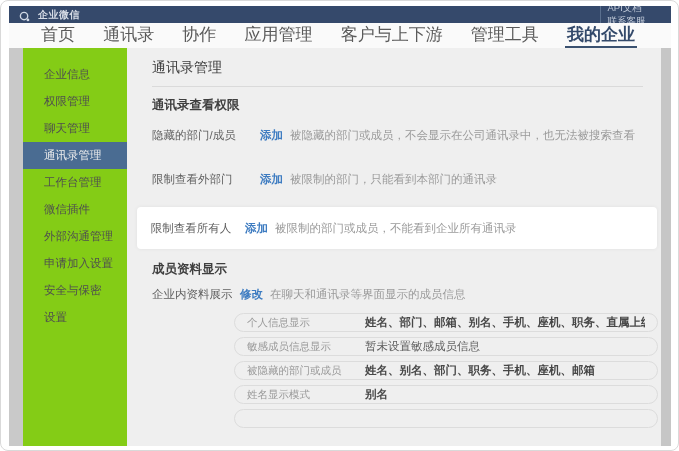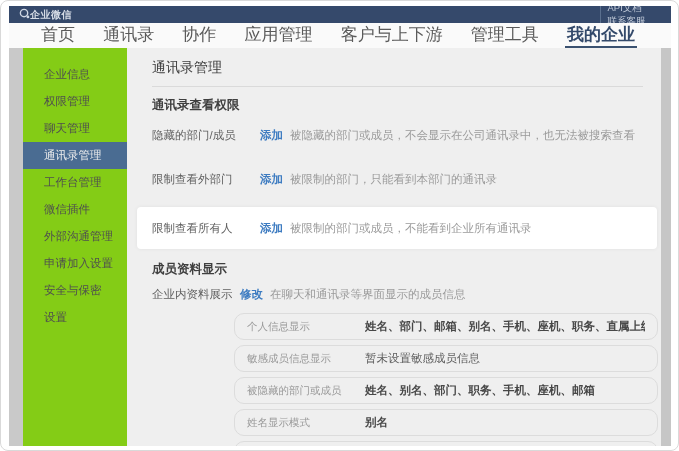--- a/index.html
+++ b/index.html
@@ -2,21 +2,21 @@
 <html><head>
 <meta charset="utf-8">
 <style>
   html,body{margin:0;padding:0;background:#ffffff;}
   body{width:679px;height:451px;font-family:"Liberation Sans","DejaVu Sans",sans-serif;-webkit-font-smoothing:antialiased;}
   .frame{box-sizing:border-box;width:679px;height:451px;border:1px solid #d9d9d9;border-radius:8px;background:#ffffff;padding:5px 7px 4px 8px;overflow:hidden;}
   .app{width:100%;height:100%;display:flex;flex-direction:column;overflow:hidden;}
 
   
   .topbar{height:17px;background:#35496b;display:flex;align-items:center;justify-content:space-between;padding:0 10px;flex:0 0 auto;}
-  .brand{display:flex;align-items:flex-start;gap:0;color:#d6dce6;font-size:10px;font-weight:bold;letter-spacing:.5px;}
+  .brand{display:flex;align-items:flex-end;gap:8px;color:#d6dce6;font-size:10px;font-weight:bold;letter-spacing:.5px;}
   .logo{display:inline-flex;align-items:center;}
   .top-links{display:flex;align-items:flex-start;flex-direction:column;}
   .top-links a{color:#c2cbd9;font-size:9.5px;text-decoration:none;padding:0 7px;cursor:pointer;}
   .top-links a + a{border-left:1px solid #5a6f8e;}
 
   
   .navbar{height:25px;background:#fafafa;display:flex;align-items:stretch;justify-content:space-between;padding:0 34px 0 30px;flex:0 0 auto;}
   .tab{display:flex;align-items:center;font-size:17px;color:#5a5a5a;cursor:pointer;border-bottom:2px solid transparent;padding:0 2px;}
   .tab.active{color:#344a6b;border-bottom-color:#3a5170;font-weight:bold;}
 
@@ -33,26 +33,26 @@
 
   
   .content{flex:1 1 auto;background:#efefef;padding:10px 0 0 25px;overflow:hidden;min-width:0;}
   .page-title{font-size:14px;color:#404040;line-height:18px;}
   .title-divider{border-bottom:1px solid #dadada;margin:10px 18px 0 0;}
   .section-title{font-size:12.5px;font-weight:bold;color:#3f3f3f;line-height:16px;margin-top:10px;}
   .perm-row{height:44px;display:flex;align-items:center;font-size:11.5px;}
   .perm-row .row-label{width:108px;color:#5f5f5f;flex:0 0 auto;}
   .action-link{color:#3e7cc1;font-weight:bold;margin-right:7px;cursor:pointer;text-decoration:none;flex:0 0 auto;}
   .row-desc{color:#9a9a9a;white-space:nowrap;overflow:hidden;}
-  .perm-row.highlight{background:#ffffff;border-radius:4px;height:42px;margin:6px 4px 0 -15px;padding-left:15px;box-shadow:0 0 4px rgba(0,0,0,0.06);}
+  .perm-row.highlight{background:#ffffff;border-radius:4px;height:42px;margin:6px 4px 0 -15px;box-shadow:0 0 4px rgba(0,0,0,0.06);text-align:center;}
   .sec2{margin-top:12px;}
   .profile-row{height:26px;display:flex;align-items:center;font-size:11.5px;margin-top:4px;}
   .profile-row .row-label{width:88px;color:#5f5f5f;flex:0 0 auto;}
   .detail-list{margin-left:82px;margin-top:6px;width:424px;}
-  .detail-box{box-sizing:border-box;height:27px;border:1px solid #dcdcdc;border-radius:10px;display:flex;align-items:center;padding:0 12px;margin-bottom:5px;background:transparent;}
+  .detail-box{box-sizing:border-box;height:19px;border:1px solid #dcdcdc;border-radius:10px;display:flex;align-items:center;padding:0 12px;margin-bottom:5px;background:transparent;}
   .detail-box .d-label{width:118px;flex:0 0 auto;color:#999999;font-size:10.5px;}
   .detail-box .d-value{color:#474747;font-size:11.5px;white-space:nowrap;overflow:hidden;font-weight:bold;}
   .detail-box .d-value.muted{color:#5c5c5c;font-weight:normal;}
 </style>
 </head>
 <body>
 
 <div class="frame">
   <div class="app">
 

